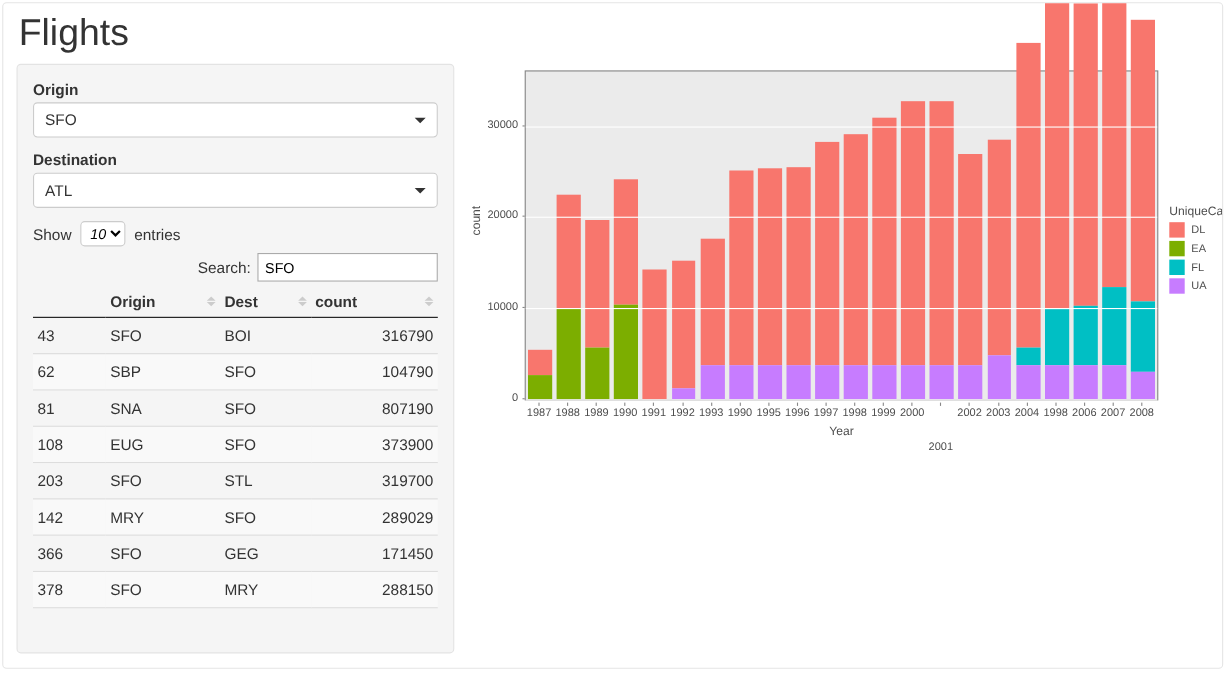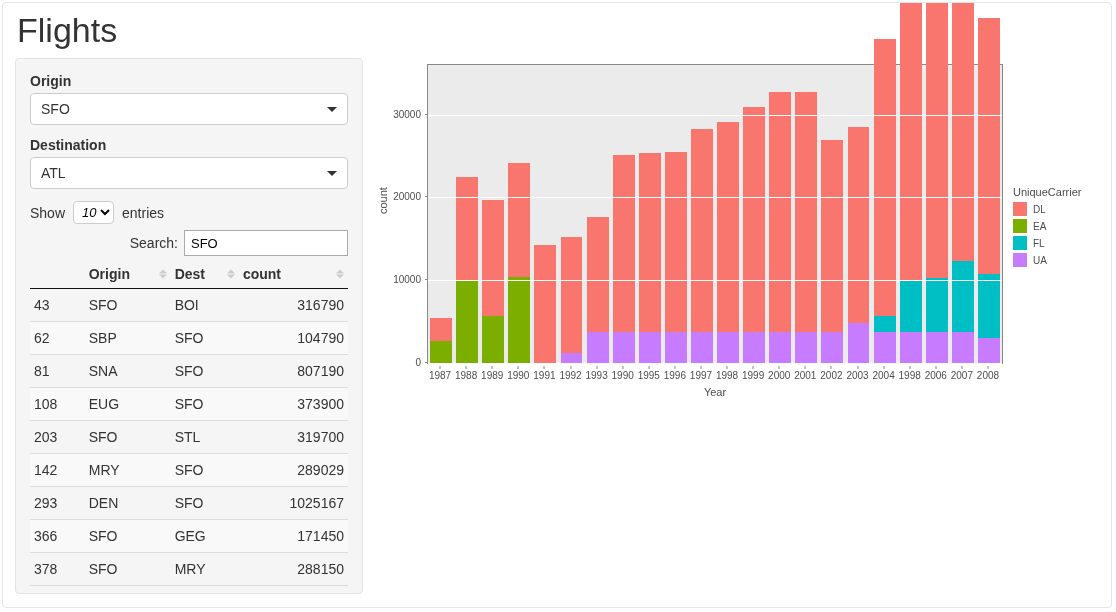--- a/index.html
+++ b/index.html
@@ -27,21 +27,21 @@
     font-size: 34px;
     font-weight: 500;
     color: #333;
   }
   .content {
     display: flex;
     gap: 22px;
     padding: 0 12px;
   }
   .sidebar {
-    width: 348px;
+    width: 398px;
     background: #f5f5f5;
     border: 1px solid #e3e3e3;
     border-radius: 4px;
     padding: 14px 14px 0 14px;
     box-sizing: border-box;
     height: 536px;
     overflow: hidden;
   }
   .form-group {
     margin-bottom: 12px;
@@ -336,26 +336,20 @@
               <td class="idx">203</td>
               <td>SFO</td>
               <td>STL</td>
               <td class="num">319700</td>
             </tr>
             <tr>
               <td class="idx">142</td>
               <td>MRY</td>
               <td>SFO</td>
               <td class="num">289029</td>
-            </tr>
-            <tr>
-              <td class="idx">293</td>
-              <td>DEN</td>
-              <td>SFO</td>
-              <td class="num">1025167</td>
             </tr>
             <tr>
               <td class="idx">366</td>
               <td>SFO</td>
               <td>GEG</td>
               <td class="num">171450</td>
             </tr>
             <tr>
               <td class="idx">378</td>
               <td>SFO</td>
@@ -501,21 +495,21 @@
           <div class="x-tick" style="left: 247.864px;">1996</div>
           <div class="x-tick-mark" style="left: 273.955px;"></div>
           <div class="x-tick" style="left: 273.955px;">1997</div>
           <div class="x-tick-mark" style="left: 300.045px;"></div>
           <div class="x-tick" style="left: 300.045px;">1998</div>
           <div class="x-tick-mark" style="left: 326.136px;"></div>
           <div class="x-tick" style="left: 326.136px;">1999</div>
           <div class="x-tick-mark" style="left: 352.227px;"></div>
           <div class="x-tick" style="left: 352.227px;">2000</div>
           <div class="x-tick-mark" style="left: 378.318px;"></div>
-          <div class="x-tick" style="left: 378.318px;">2001</div>
+          <div class="x-tick" style="left: 378.318px; margin-top: 31px;">2001</div>
           <div class="x-tick-mark" style="left: 404.409px;"></div>
           <div class="x-tick" style="left: 404.409px;">2002</div>
           <div class="x-tick-mark" style="left: 430.5px;"></div>
           <div class="x-tick" style="left: 430.5px;">2003</div>
           <div class="x-tick-mark" style="left: 456.591px;"></div>
           <div class="x-tick" style="left: 456.591px;">2004</div>
           <div class="x-tick-mark" style="left: 482.682px;"></div>
           <div class="x-tick" style="left: 482.682px;">1998</div>
           <div class="x-tick-mark" style="left: 508.773px;"></div>
           <div class="x-tick" style="left: 508.773px;">2006</div>

